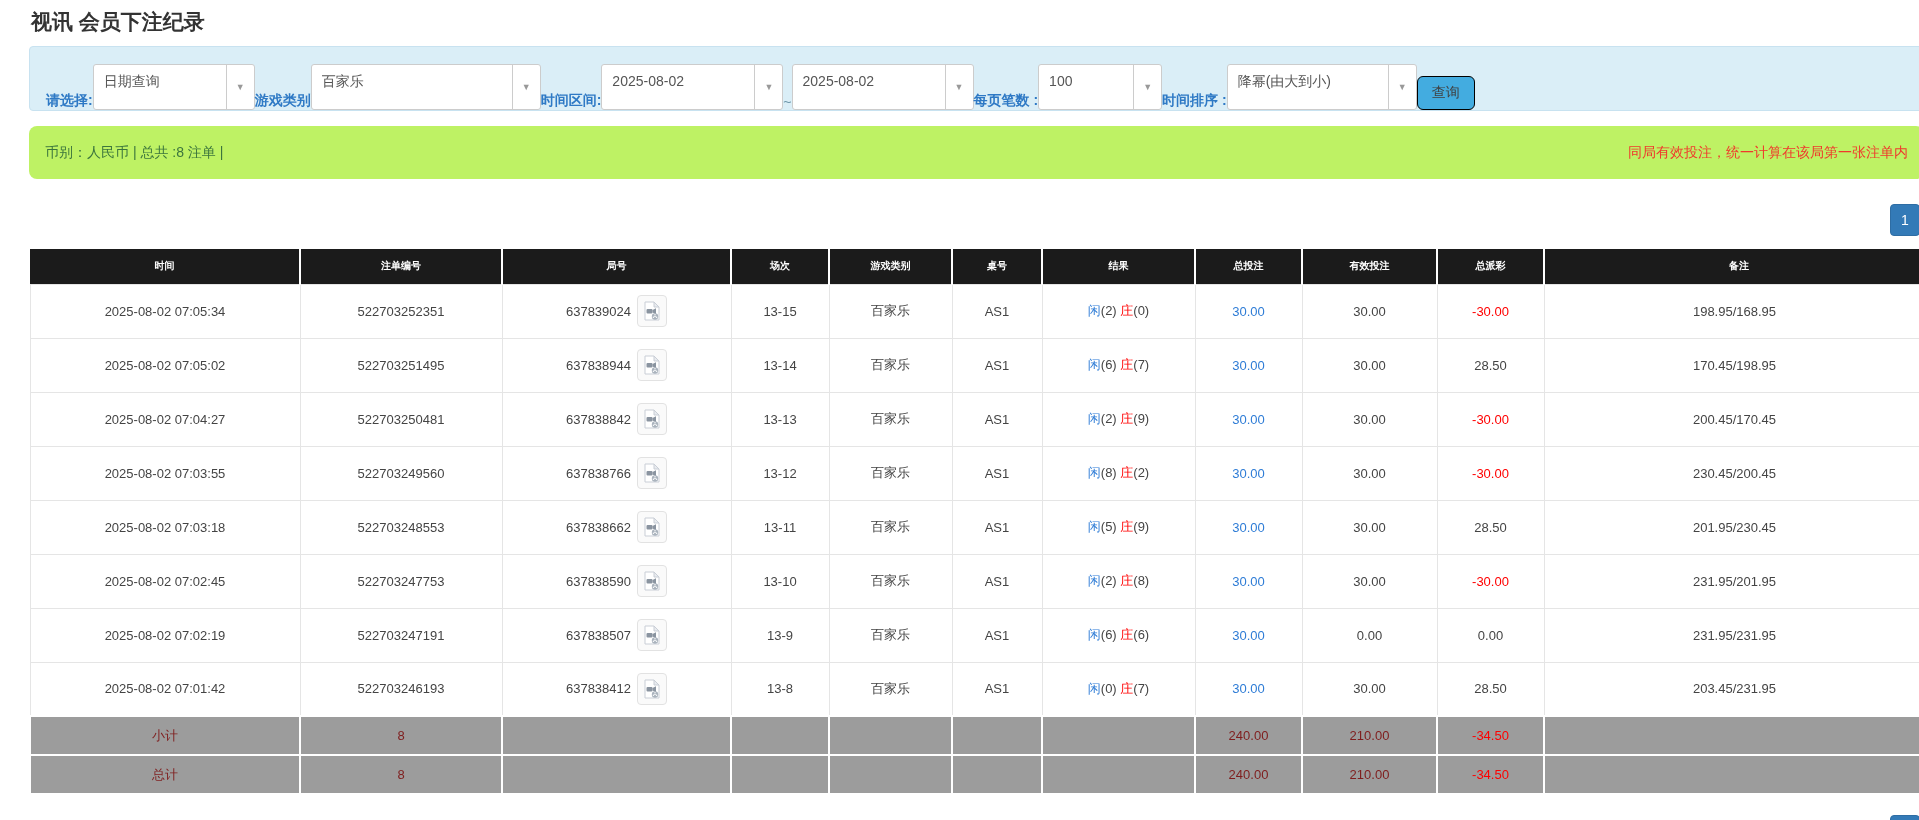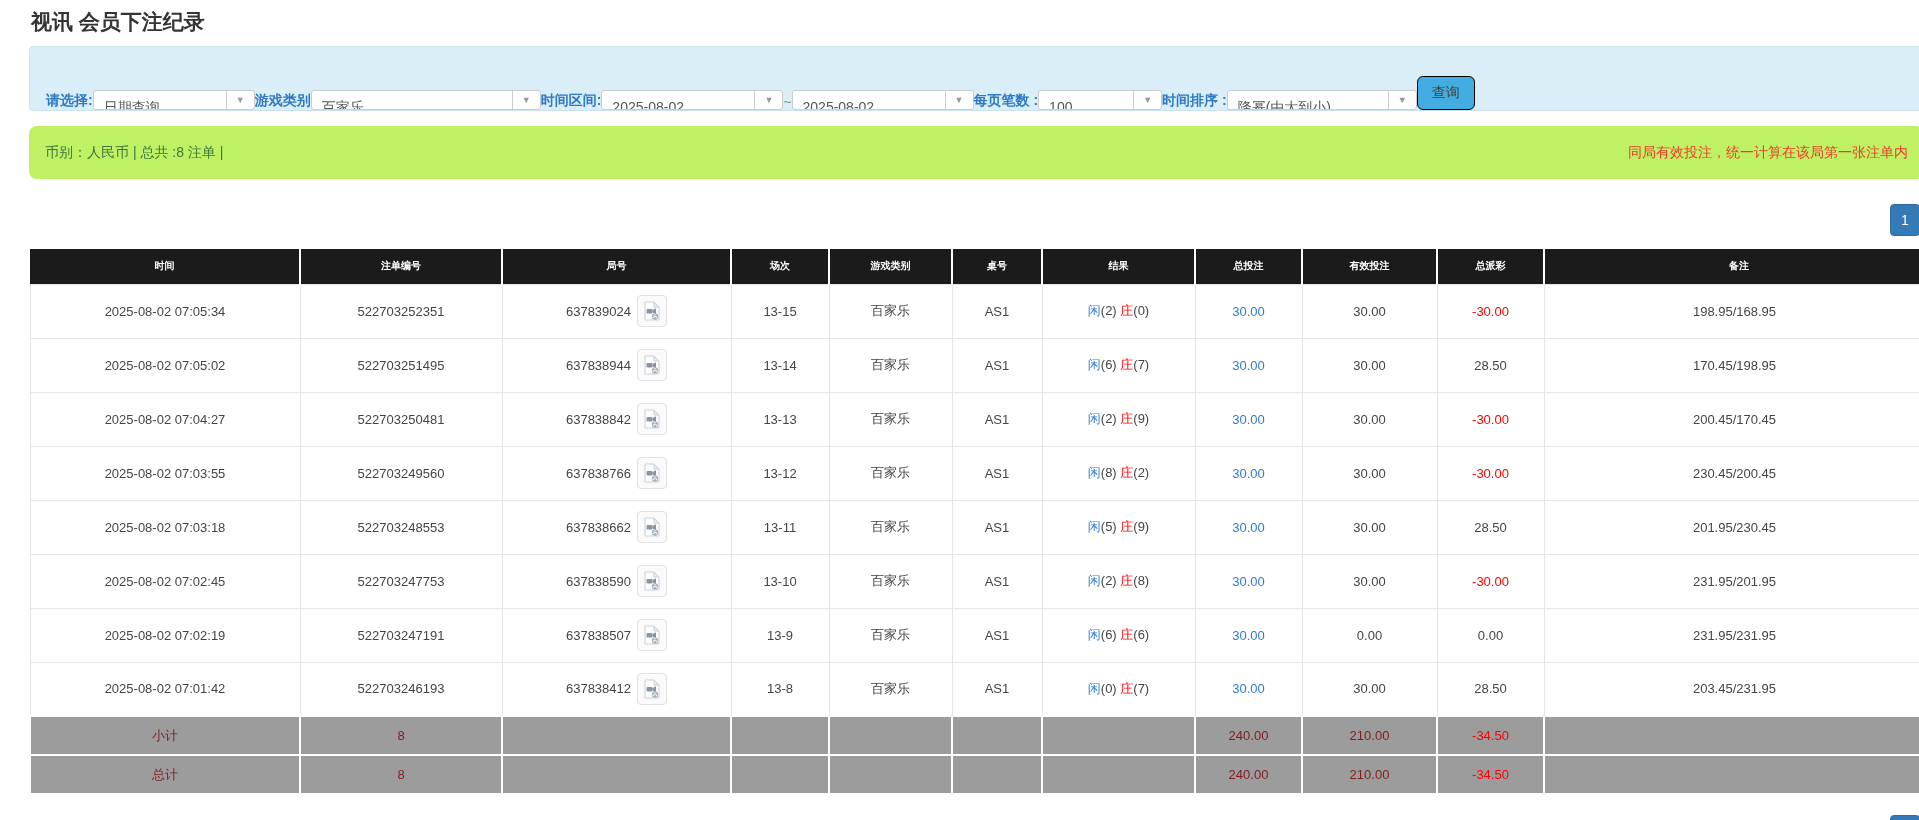--- a/index.html
+++ b/index.html
@@ -7,21 +7,21 @@
     font-family: "Liberation Sans", "DejaVu Sans", sans-serif; }
   .page { width: 1919px; height: 820px; overflow: hidden; position: relative; margin-left: 17px; }
 
   .page-title { margin: 8px 0 0 14px; font-size: 21px; line-height: 28px; font-weight: 600; color: #333; }
 
   
   .filter-bar { margin: 10px 12px 0; height: 65px; padding: 0 16px; background: #daeef7;
     border: 1px solid #c8e2f0; border-radius: 4px; display: flex; align-items: flex-end; }
   .f-label { color: #2e79c5; font-weight: bold; font-size: 14px; white-space: nowrap; }
   .combo { display: flex; align-items: stretch; background: #fff; border: 1px solid #ccc;
-    border-radius: 3px; height: 20px; overflow: hidden; cursor: pointer; }
+    border-radius: 3px; height: 46px; overflow: hidden; cursor: pointer; }
   .combo-val { padding: 0 10px; line-height: 32px; font-size: 14px; color: #555; white-space: nowrap; }
   .combo-caret { width: 28px; border-left: 1px solid #ccc; display: flex; align-items: center;
     justify-content: center; color: #999; font-size: 9px; }
   .w-select .combo-val { width: 132px; }
   .w-game  .combo-val { width: 200px; }
   .w-date  .combo-val { width: 152px; }
   .w-size  .combo-val { width: 94px; }
   .w-sort  .combo-val { width: 160px; }
   .tilde { color: #6b95a8; font-size: 14px; }
   .search-btn { height: 34px; padding: 0 14px; background: #43ace0; color: #404040; border: 1px solid #000000;

